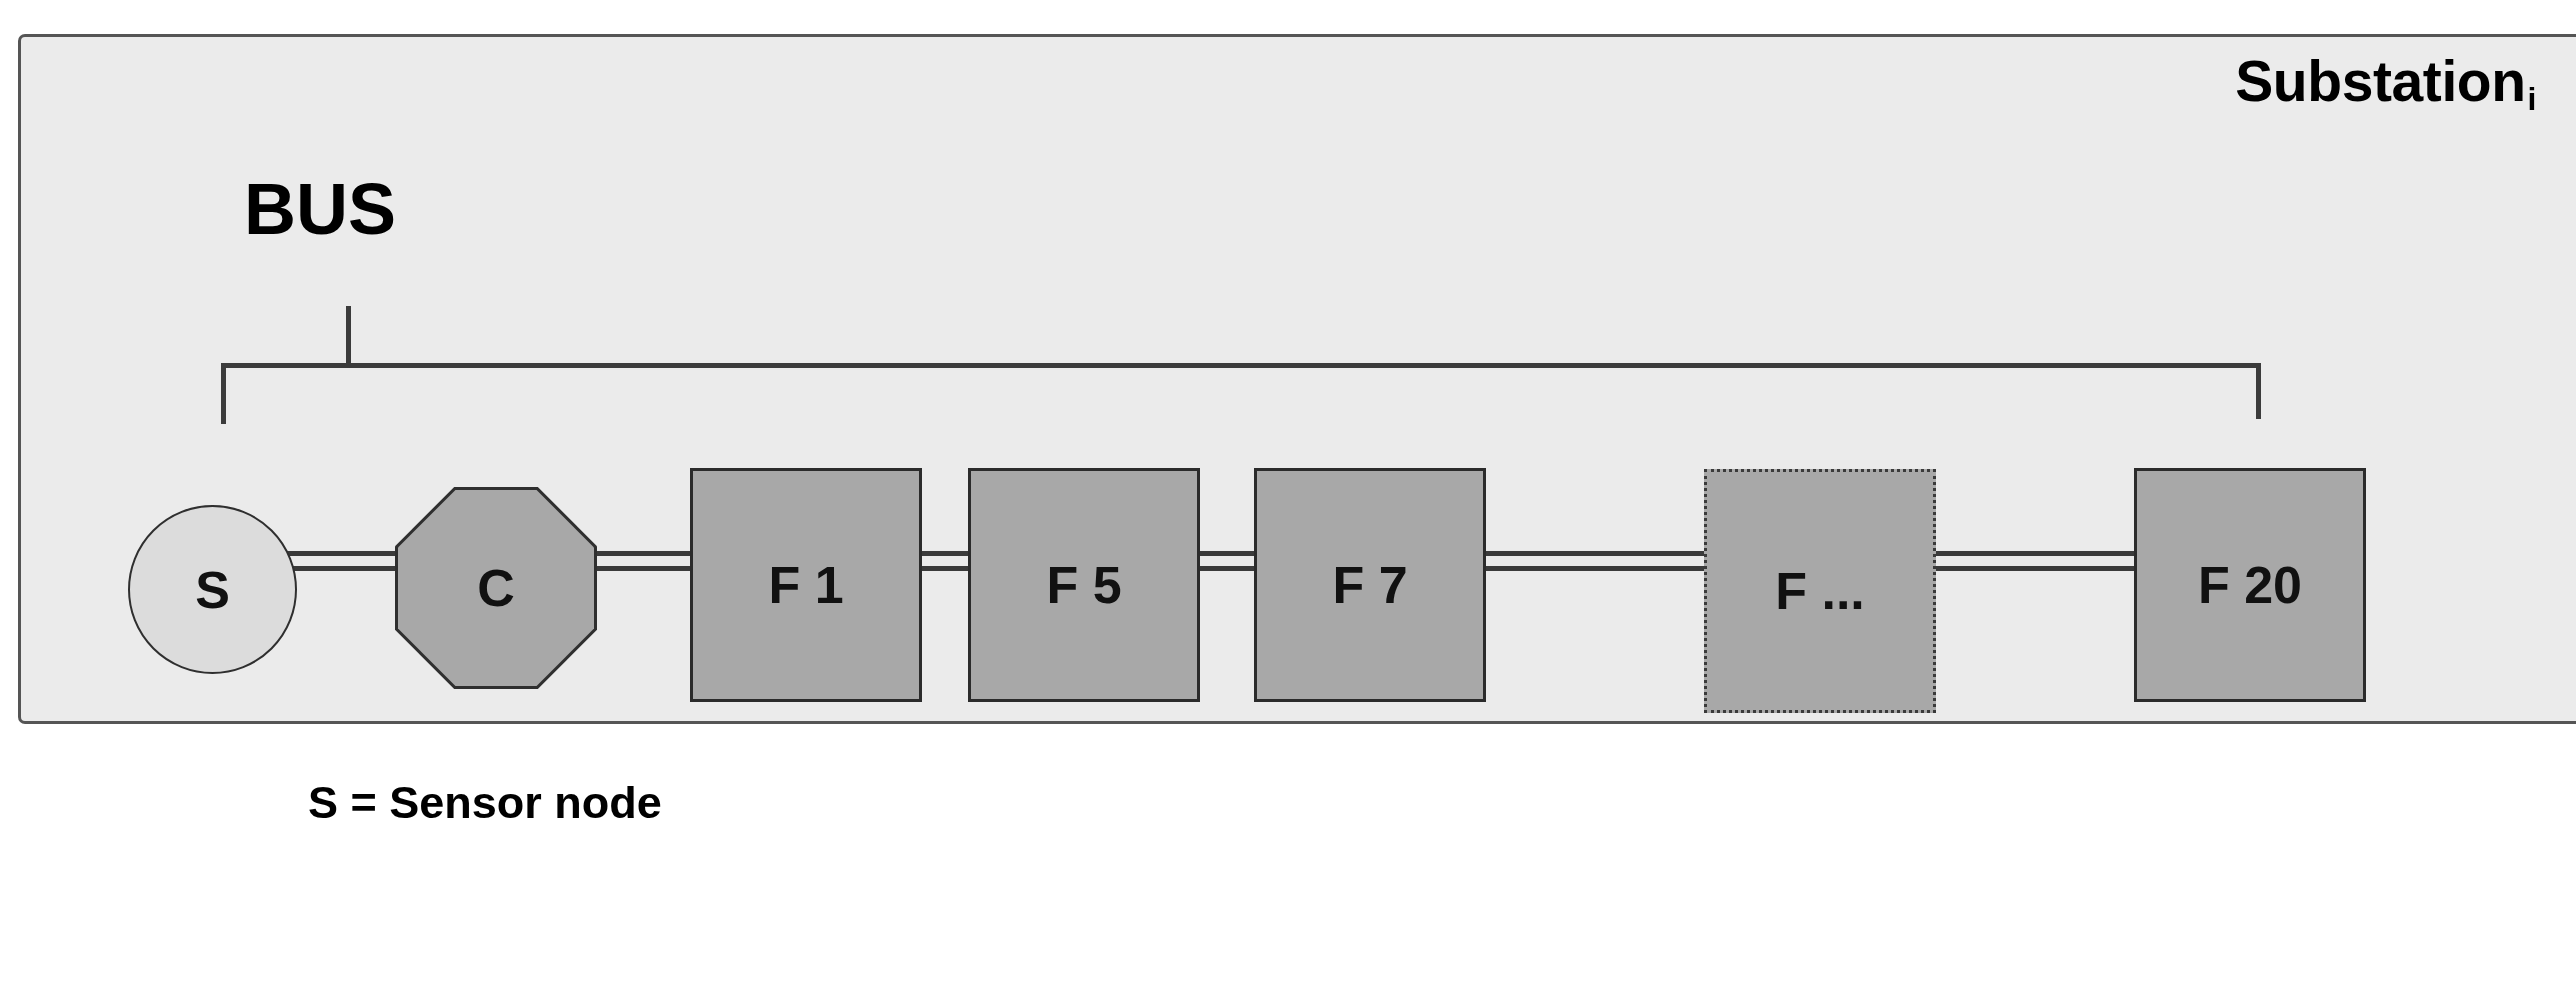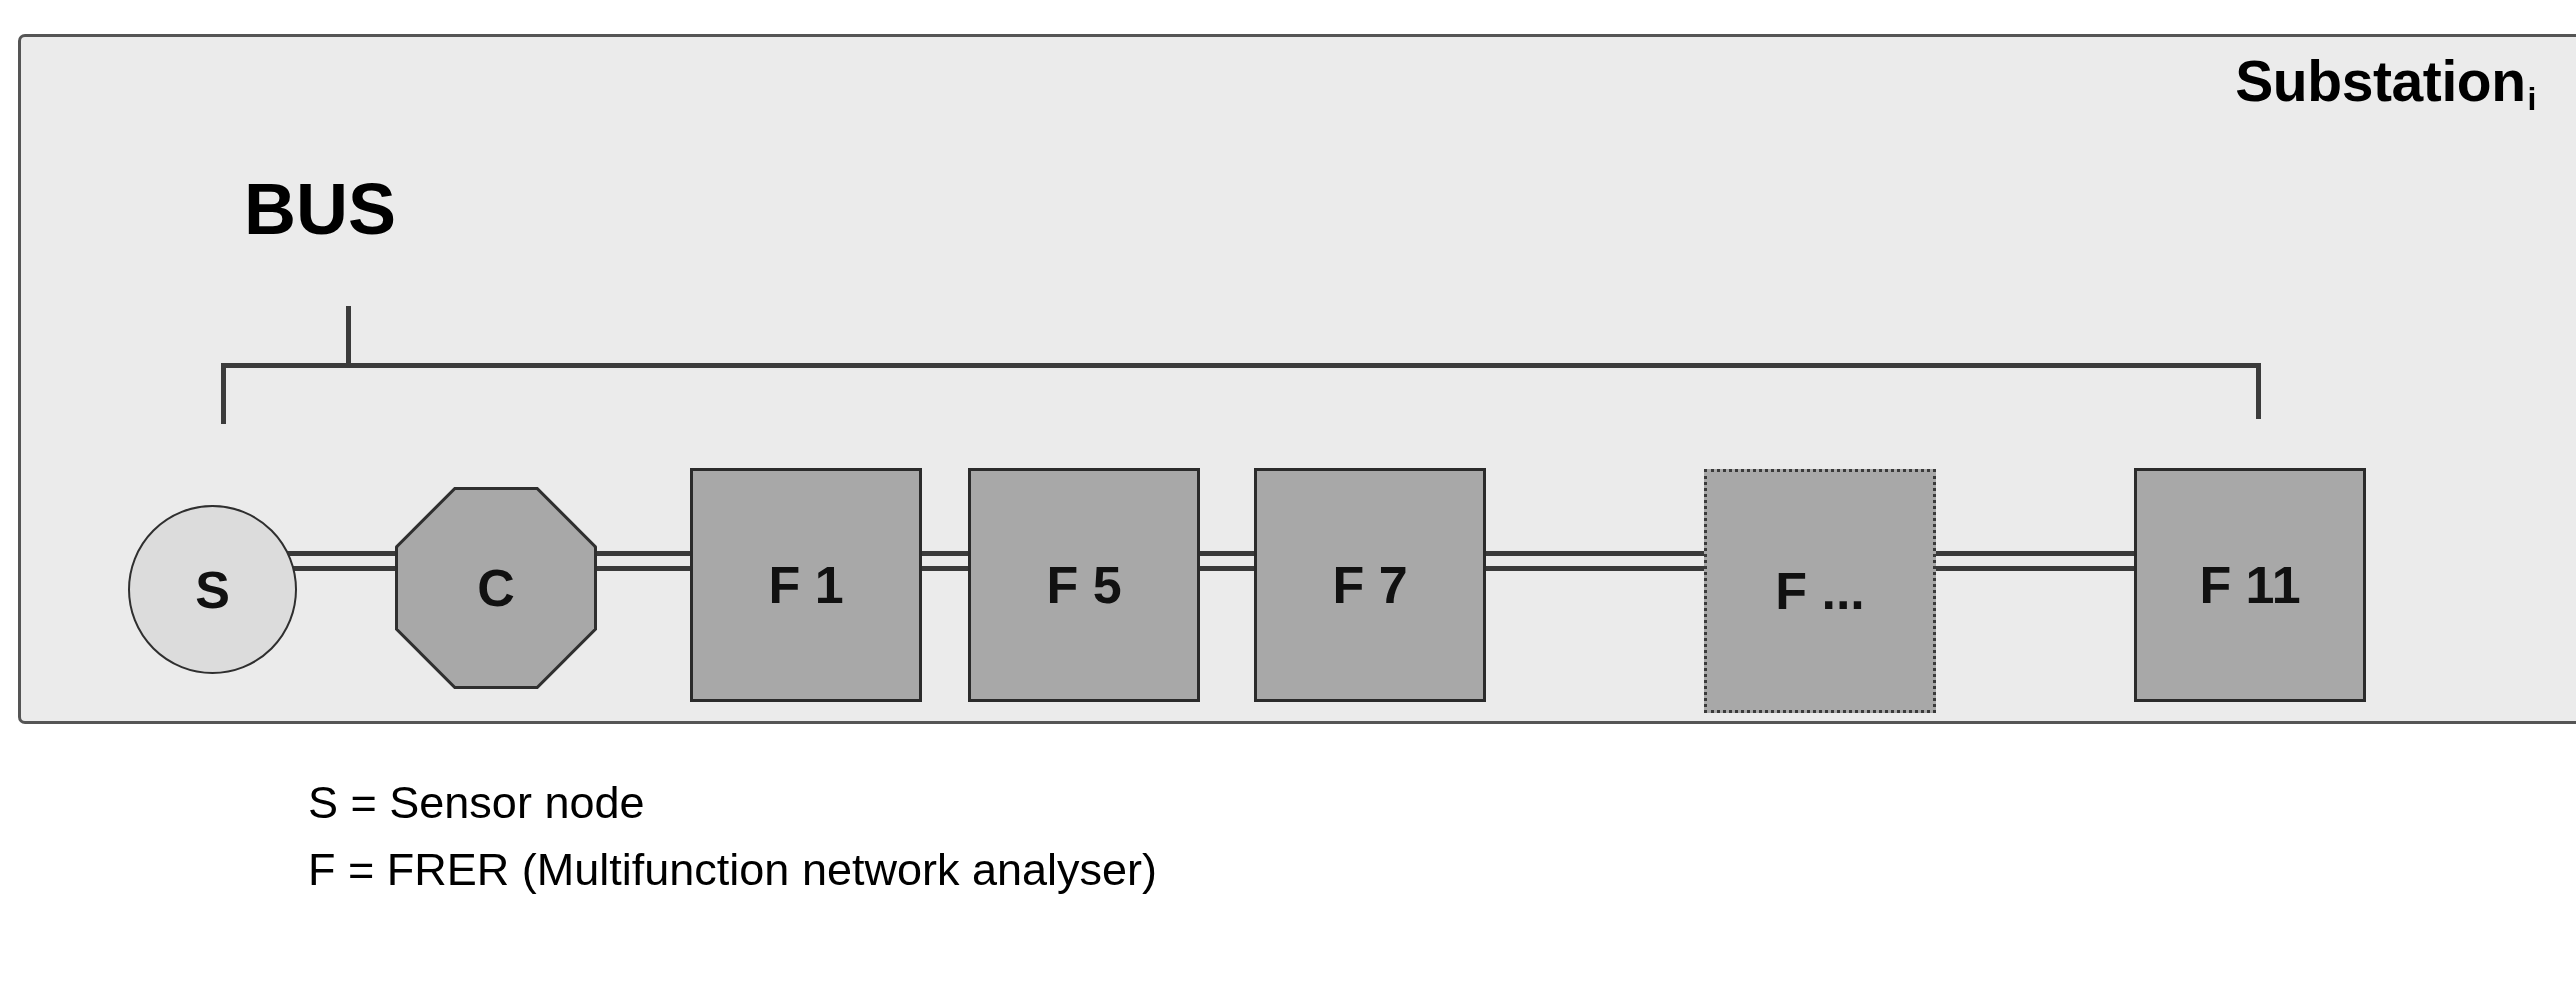--- a/index.html
+++ b/index.html
@@ -178,21 +178,21 @@
   .link::after  { bottom: 0; }
 
   
   .legend {
     position: absolute;
     left: 308px;
     top: 769px;
   }
   .legend-line {
     font-size: 45px;
-    font-weight: normal;
+    font-weight: bold;
     color: #000000;
     line-height: 67px;
     white-space: nowrap;
   }
 </style>
 </head>
 <body>
 
 <div id="stage">
 
@@ -228,24 +228,23 @@
     <div class="node-frer" style="left:947px;">
       <span class="node-label">F 5</span>
     </div>
     <div class="node-frer" style="left:1233px;">
       <span class="node-label">F 7</span>
     </div>
     <div class="node-frer dotted" style="left:1683px;">
       <span class="node-label">F ...</span>
     </div>
     <div class="node-frer" style="left:2113px;">
-      <span class="node-label">F 11</span>
+      <span class="node-label">F 20</span>
     </div>
 
   </div>
 
   <div class="legend">
     <div class="legend-line">S = Sensor node</div>
-    <div class="legend-line">F = FRER (Multifunction network analyser)</div>
   </div>
 
 </div>
 
 
 </body></html>

